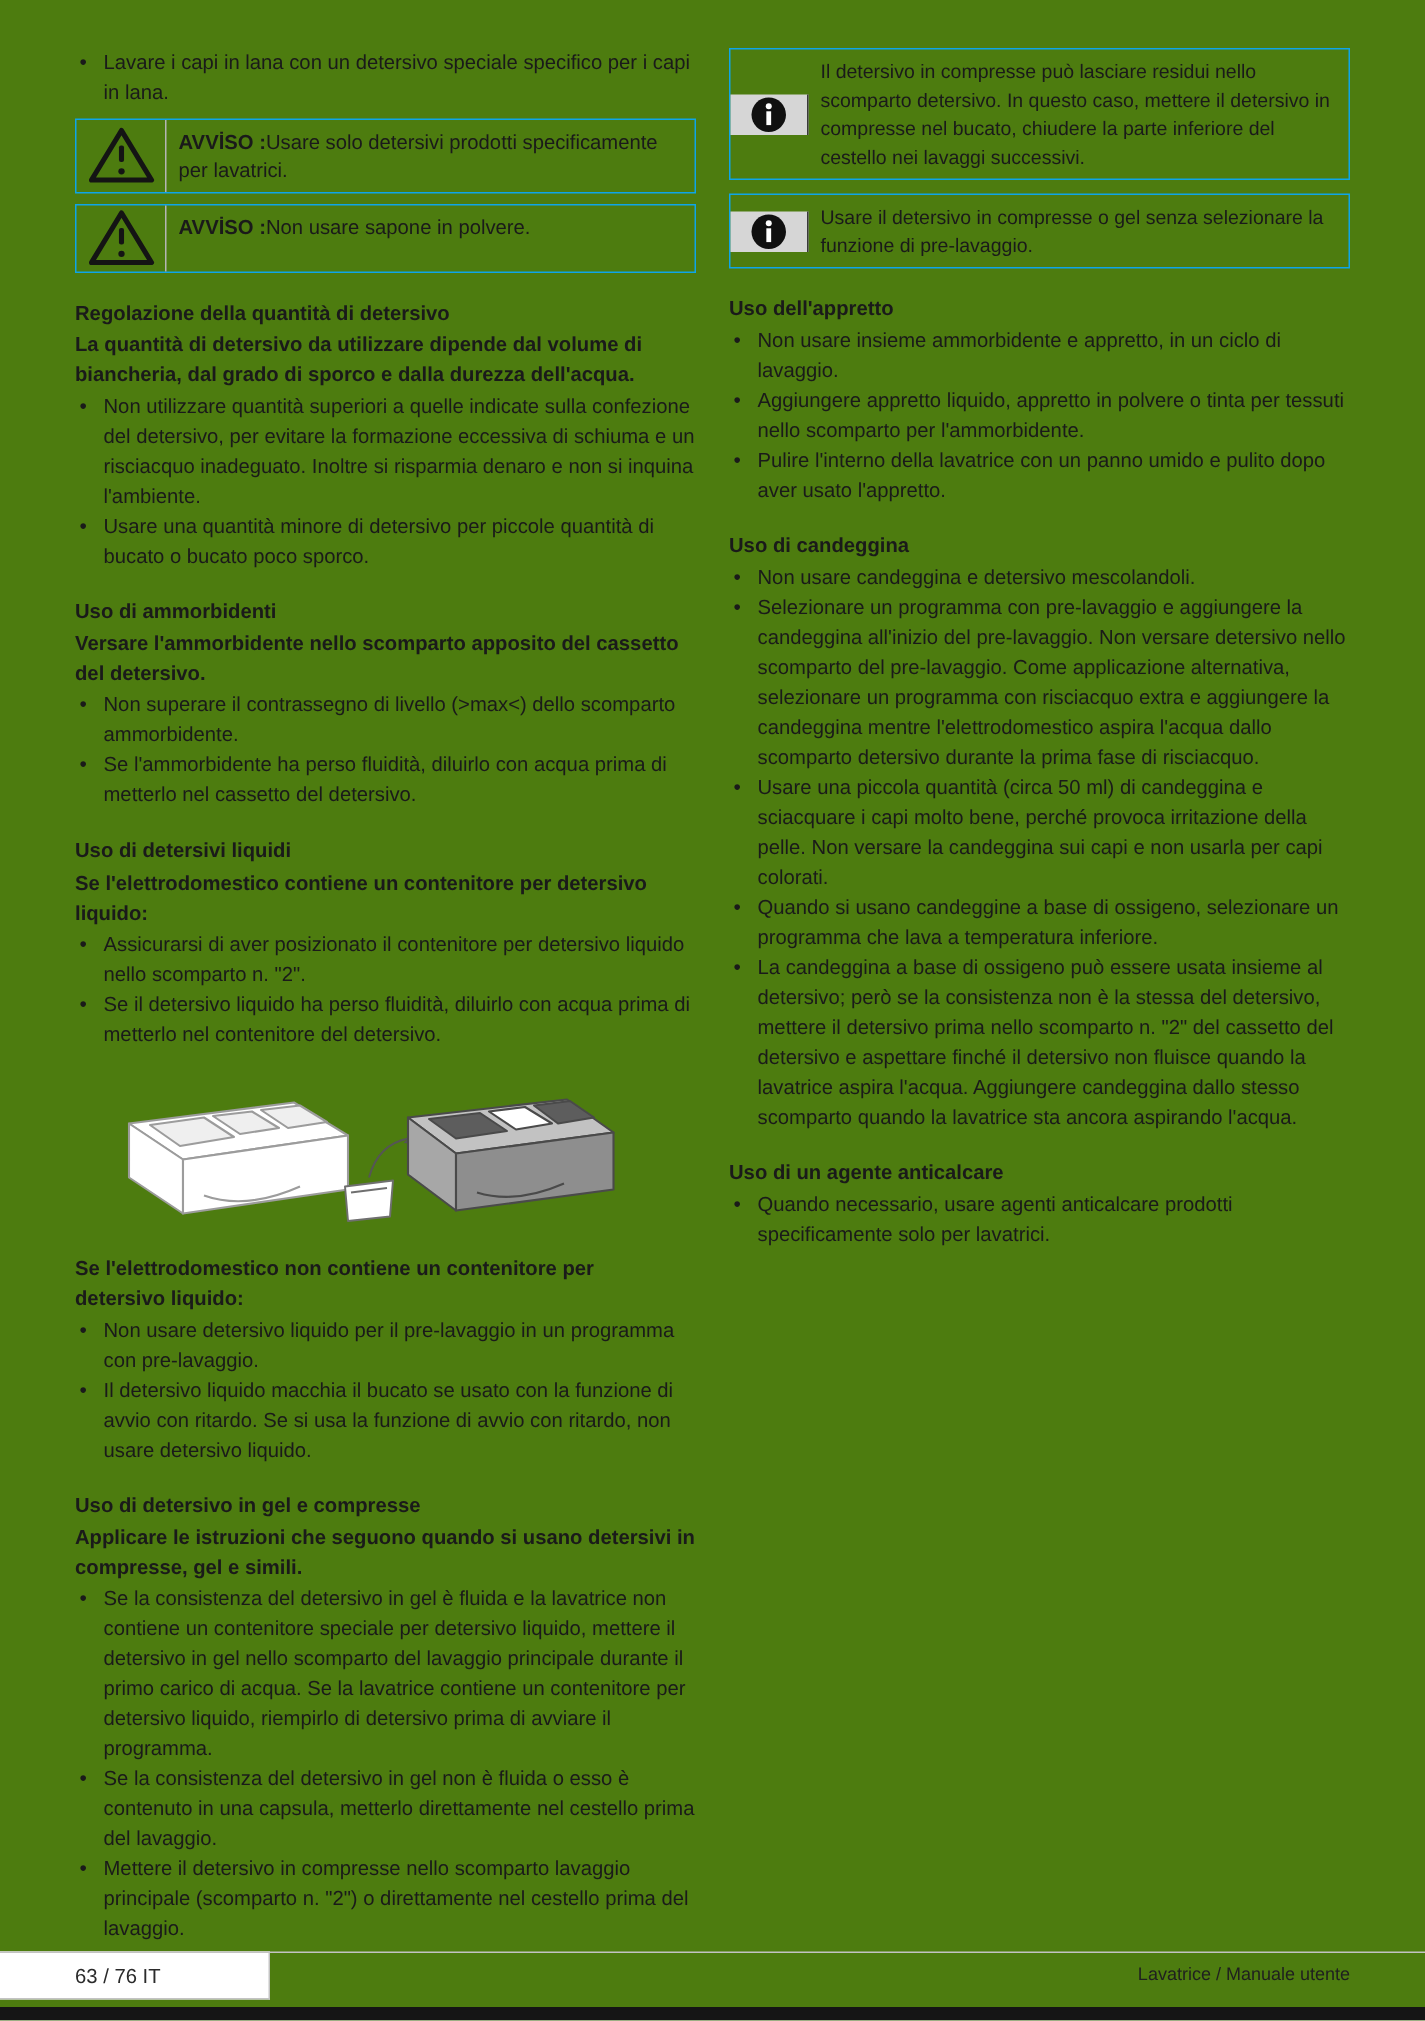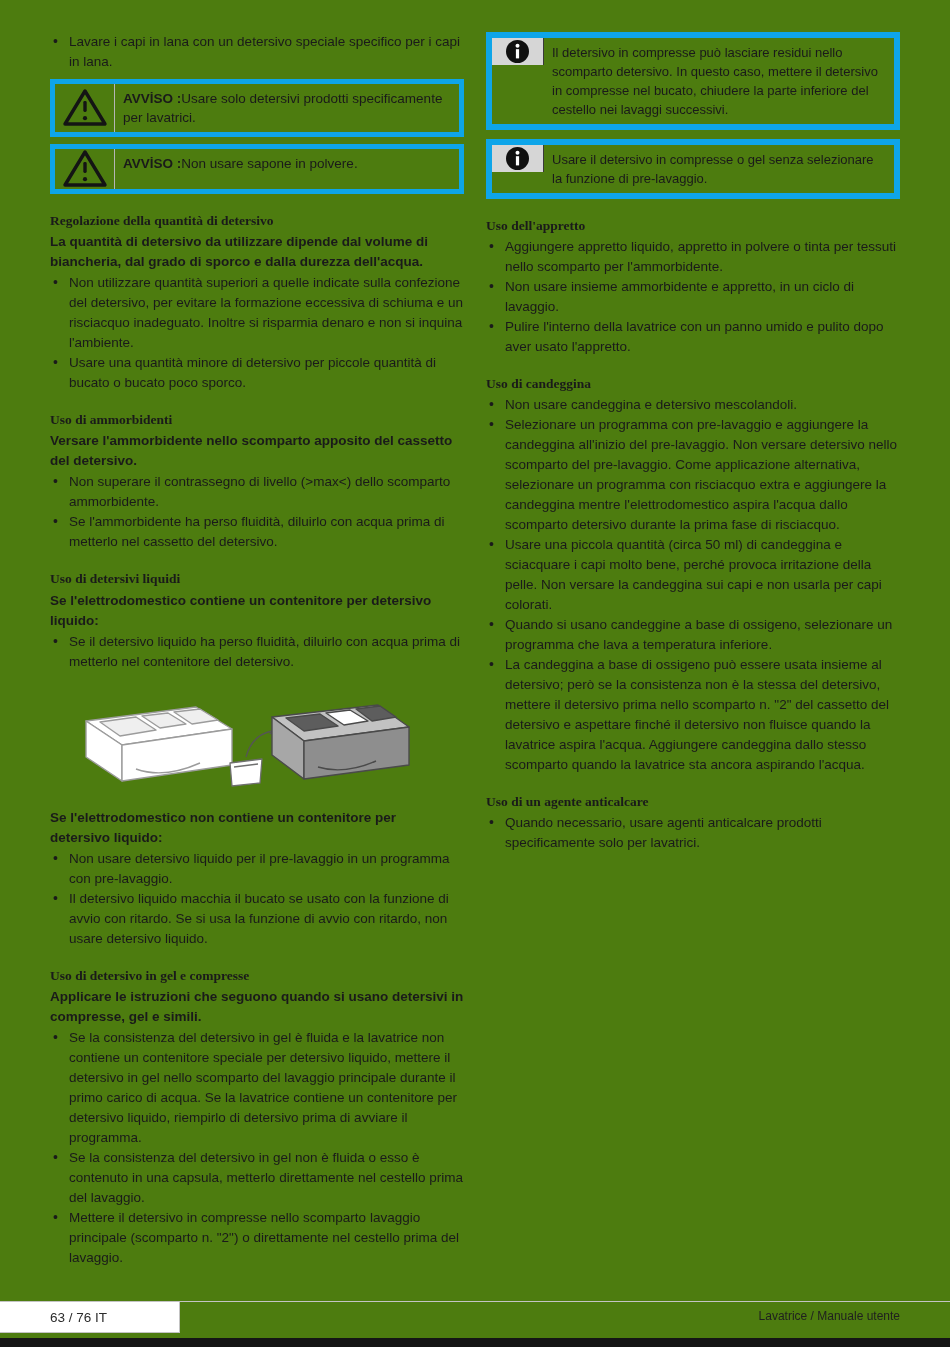--- a/index.html
+++ b/index.html
@@ -13,46 +13,46 @@
     color: #1a1a1a;
     overflow: hidden;
   }
   .content {
     display: flex;
     gap: 22px;
     padding: 32px 50px 0 50px;
   }
   .col { width: 414px; font-size: 13.5px; line-height: 20px; }
 
-  .h { font-weight: 700; margin: 17px 0 1px 0; font-family: Liberation Serif, serif; }
+  .h { font-weight: 700; margin: 17px 0 1px 0; }
   .sub { font-weight: 700; margin: 2px 13px 1px 0; }
   p { margin: 0 0 1px 0; font-weight: bold; }
 
   ul.bullets { list-style: none; margin: 0 0 1px 0; padding: 0; }
   ul.bullets li { position: relative; padding-left: 19px; margin: 0; }
   ul.bullets li::before { content: "•"; position: absolute; left: 3px; top: -1px; font-size: 14px; }
 
   .warnbox {
-    border: 5px solid #0ea5e9;
+    border: 1px solid #0ea5e9;
     display: flex;
     align-items: stretch;
     margin: 7px 0 7px 0;
     min-height: 46px;
   }
   .warn-icon-cell {
     width: 60px; flex: none;
     display: flex; align-items: center; justify-content: center;
     border-right: 1px solid #b5b5b5;
   }
   .warn-text { padding: 5px 8px; line-height: 19px; }
 
   .infobox {
-    border: 6px solid #0ea5e9;
+    border: 1px solid #0ea5e9;
     display: flex;
-    align-items: flex-start;
+    align-items: center;
     margin: 0 0 9px 0;
   }
   .info-icon-cell {
     width: 52px; flex: none;
     background: #d6d6d6;
     display: flex; align-items: center; justify-content: center;
     border-right: 1px solid #3a3a3a;
   }
   .info-text { padding: 5px 8px; font-size: 13px; line-height: 19px; }
 
@@ -127,20 +127,21 @@
       <div class="h">Uso di ammorbidenti</div>
       <p>Versare l'ammorbidente nello scomparto apposito del cassetto del detersivo.</p>
       <ul class="bullets">
         <li>Non superare il contrassegno di livello (&gt;max&lt;) dello scomparto ammorbidente.</li>
         <li>Se l'ammorbidente ha perso fluidità, diluirlo con acqua prima di metterlo nel cassetto del detersivo.</li>
       </ul>
 
       <div class="h">Uso di detersivi liquidi</div>
       <div class="sub">Se l'elettrodomestico contiene un contenitore per detersivo liquido:</div>
       <ul class="bullets">
+        <li>Assicurarsi di aver posizionato il contenitore per detersivo liquido nello scomparto n.  "2".</li>
         <li>Se il detersivo liquido ha perso fluidità, diluirlo con acqua prima di metterlo nel contenitore del detersivo.</li>
       </ul>
 
       <div class="figure">
         <svg width="330" height="118" viewBox="0 0 330 118">
 
           <g fill="#ffffff" stroke="#9c9c9c" stroke-width="1.4" stroke-linejoin="round">
             <polygon points="6,44 116,30 152,52 42,68"></polygon>
             <polygon points="6,44 42,68 42,104 6,80"></polygon>
             <polygon points="42,68 152,52 152,88 42,104"></polygon>
@@ -204,22 +205,22 @@
             <circle cx="13.5" cy="13.5" r="11.5" fill="#101010"></circle>
             <circle cx="13.5" cy="7.8" r="2" fill="#ffffff"></circle>
             <rect x="11.9" y="11.2" width="3.2" height="9.2" fill="#ffffff"></rect>
           </svg>
         </div>
         <div class="info-text">Usare il detersivo in compresse o gel senza selezionare la funzione di pre-lavaggio.</div>
       </div>
 
       <div class="h">Uso dell'appretto</div>
       <ul class="bullets">
+        <li>Non usare insieme ammorbidente e appretto, in un ciclo di lavaggio.</li>
         <li>Aggiungere appretto liquido, appretto in polvere o tinta per tessuti nello scomparto per l'ammorbidente.</li>
-        <li>Non usare insieme ammorbidente e appretto, in un ciclo di lavaggio.</li>
         <li>Pulire l'interno della lavatrice con un panno umido e pulito dopo aver usato l'appretto.</li>
       </ul>
 
       <div class="h">Uso di candeggina</div>
       <ul class="bullets">
         <li>Non usare candeggina e detersivo mescolandoli.</li>
         <li>Selezionare un programma con pre-lavaggio e aggiungere la candeggina all'inizio del pre-lavaggio. Non versare detersivo nello scomparto del pre-lavaggio. Come applicazione alternativa, selezionare un programma con risciacquo extra e aggiungere la candeggina mentre l'elettrodomestico aspira l'acqua dallo scomparto detersivo durante la prima fase di risciacquo.</li>
         <li>Usare una piccola quantità (circa 50 ml) di candeggina e sciacquare i capi molto bene, perché provoca irritazione della pelle. Non versare la candeggina sui capi e non usarla per capi colorati.</li>
         <li>Quando si usano candeggine a base di ossigeno, selezionare un programma che lava a temperatura inferiore.</li>
         <li>La candeggina a base di ossigeno può essere usata insieme al detersivo; però se la consistenza non è la stessa del detersivo, mettere il detersivo prima nello scomparto n.  "2" del cassetto del detersivo e aspettare finché il detersivo non fluisce quando la lavatrice aspira l'acqua.  Aggiungere candeggina dallo stesso scomparto quando la lavatrice sta ancora aspirando l'acqua.</li>

